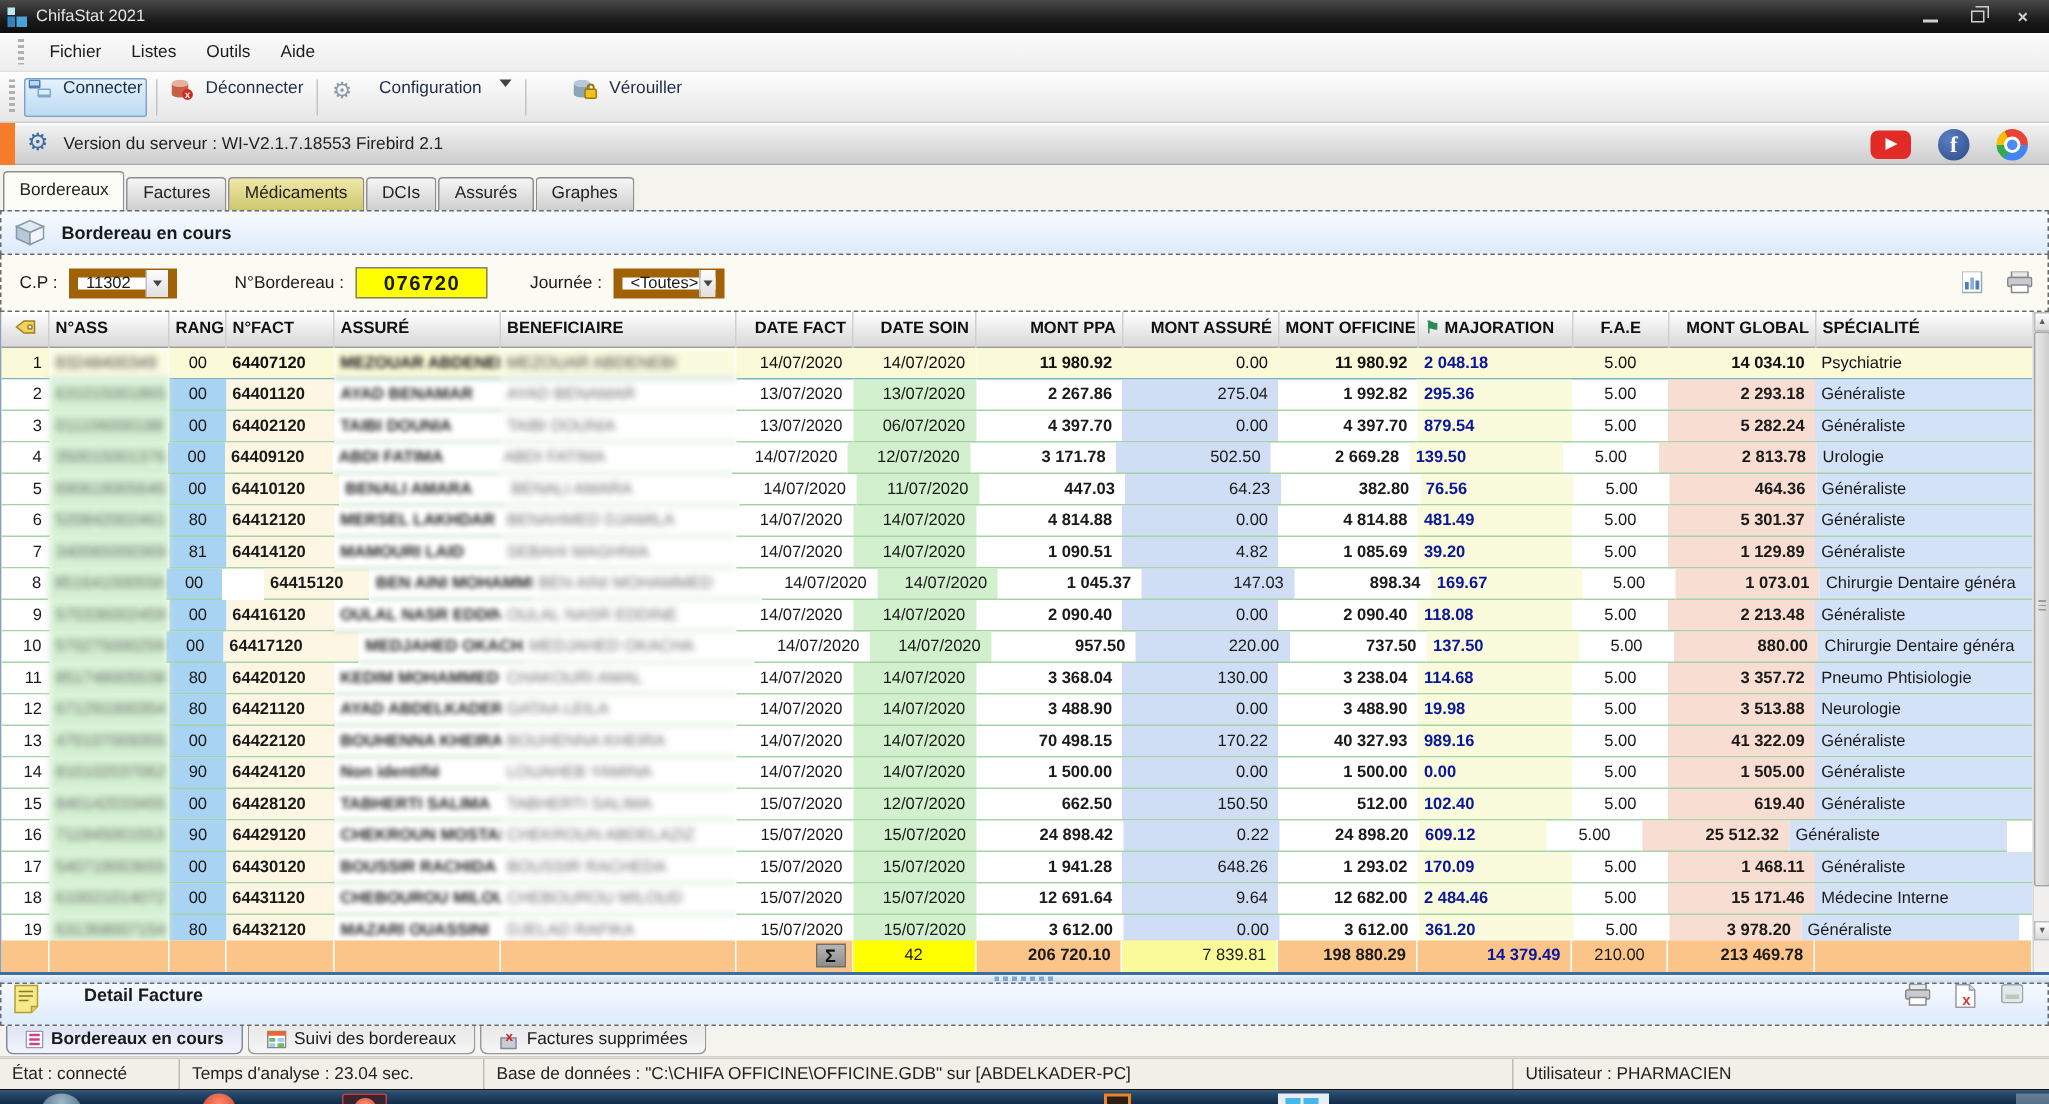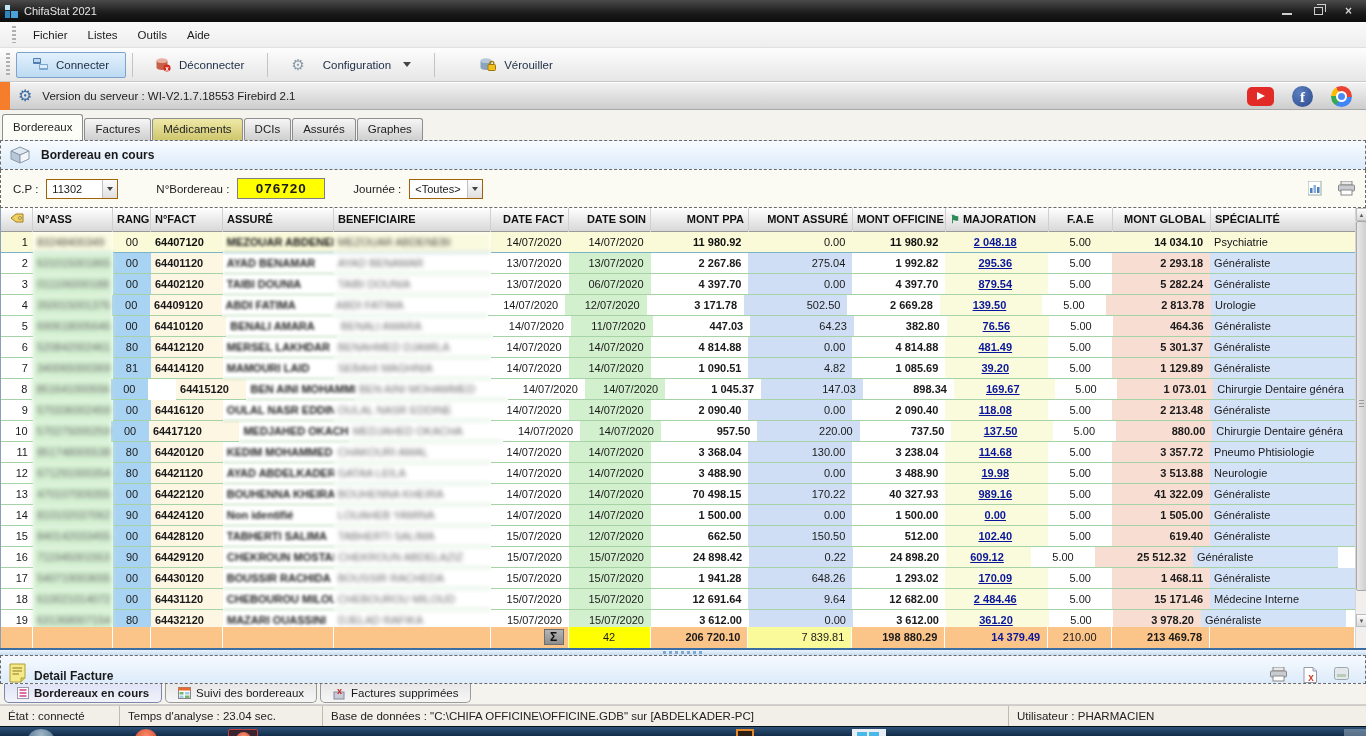--- a/index.html
+++ b/index.html
@@ -27,21 +27,21 @@
   .menubar { position:absolute; top:22px; left:0; right:0; height:26px; background:linear-gradient(#fafafa,#eeeeee);
     display:flex; align-items:center; padding-left:12px; gap:2px; border-bottom:1px solid #e0e0e0;}
   .grip { width:4px; height:70%; margin-right:6px;
     background:repeating-linear-gradient(#b0b0b0 0 2px, transparent 2px 4px); }
   .menuitem { padding:3px 9px; font-size:11.5px; }
 
   
   .toolbar { position:absolute; top:48px; left:0; right:0; height:34px;
     background:linear-gradient(#fdfdfd,#e6e6e6); border-bottom:1px solid #c9c9c9;
     display:flex; align-items:center; padding-left:6px; }
-  .tbtn { display:flex; align-items:center; gap:8px; height:26px; padding:0 16px; border:1px solid transparent;
+  .tbtn { display:flex; gap:8px; height:26px; padding:0 2px; border:1px solid transparent;
     border-radius:2px; font-size:11.5px; color:#1c2c44; }
   .tbtn.active { background:linear-gradient(#e3f1fc,#bcdaf2); border-color:#7da2ce; }
   .tsep { width:1px; height:24px; background:#c4c4c4; margin:0 6px; }
   .lockbtn { margin-left:22px; }
   .caret-down { width:0; height:0; border-left:4px solid transparent; border-right:4px solid transparent; border-top:5px solid #444; margin-left:4px;}
   .icon-svg { display:inline-block; vertical-align:middle; }
 
   
   .versionbar { position:absolute; top:82px; left:0; right:0; height:28px;
     background:linear-gradient(#f2f2f2,#cdcdcd); border-top:1px solid #fff; border-bottom:1px solid #a8a8a8;
@@ -67,21 +67,21 @@
 
   
   .panelheader { position:absolute; top:140px; left:0; right:0; height:30px;
     background:linear-gradient(#f8fbff,#dcebfa); border:1px dashed #6a6a6a; display:flex; align-items:center; padding-left:8px; gap:10px; }
   .panelheader .ptitle { font-weight:bold; font-size:12px; }
 
   
   .filterrow { position:absolute; top:170px; left:0; right:0; height:38px; background:#fbfaf3;
     border:1px dashed #6a6a6a; border-top:none; display:flex; align-items:center; padding-left:12px; }
   .flabel { font-size:11.5px; margin-right:8px; }
-  .combo { height:20px; background:#fff; border:1px solid #a16207; display:flex; align-items:center; position:relative; padding-left:5px; font-size:11px; }
+  .combo { height:20px; background:#fff; border:6px solid #a16207; display:flex; align-items:center; position:relative; padding-left:5px; font-size:11px; }
   .combo .cbtn { margin-left:auto; width:15px; height:18px; background:linear-gradient(#fdfdfd,#dfdfdf); border-left:1px solid #c0c0c0; display:flex; align-items:center; justify-content:center; }
   .combo .cbtn i { width:0;height:0;border-left:3.5px solid transparent;border-right:3.5px solid transparent;border-top:4px solid #444; }
   .combo.cp { width:72px; margin-right:38px; }
   .combo.journee { width:74px; }
   .ybox { width:88px; height:21px; background:#ffff00; border:1px solid #808080; font-weight:bold; font-size:13.5px;
     text-align:center; line-height:20px; letter-spacing:1px; margin-right:28px; }
   .fr-icons { margin-left:auto; display:flex; gap:14px; padding-right:10px; }
 
   
   .tablewrap { position:absolute; top:208px; left:0; right:0; height:440px; background:#fff; border-left:1px solid #8aa0b8; }
@@ -94,21 +94,21 @@
   .col-num { text-align:right; padding-right:5px; background:#fff; }
   .col-nass { background:#cbeec8; }
   .col-rang { background:#a9d3f2; text-align:center; }
   .col-nfact { background:#fdf6e3; font-weight:bold; }
   .col-assure { font-weight:bold; }
   .col-datefact { text-align:right; padding-right:7px; }
   .col-datesoin { background:#d2f0cd; text-align:right; padding-right:7px; }
   .col-ppa { font-weight:bold; text-align:right; padding-right:7px; }
   .col-massure { background:#cfdef5; text-align:right; padding-right:7px; }
   .col-officine { font-weight:bold; text-align:right; padding-right:7px; }
-  .col-major { background:#fafadc; font-weight:bold; color:#0a1699; text-align:center; padding-right:7px;text-decoration:underline; }
+  .col-major { background:#fafadc; font-weight:bold; color:#0a1699; text-align:left; padding-right:7px; }
   .col-fae { text-align:center; }
   .col-global { background:#f8ddd2; font-weight:bold; text-align:right; padding-right:7px; }
   .col-spec { background:#d4e2f8; }
   .tr.current .td { background:#faf9d8; border-bottom:1px solid #7ab2c8; color:#111; }
   .tr.current .col-major { color:#0a1699; }
   .anon2 { filter:blur(2.1px); opacity:.8; color:#444; }
   .anon1 { filter:blur(1.7px); color:#222; }
 
   
   .sumrow { position:absolute; left:0; right:11px; top:419px; height:21px; display:flex; background:#fbc489; }
@@ -133,21 +133,21 @@
   .vthumb:after { content:""; position:absolute; left:2px; top:178px; width:5px; height:7px;
     background:repeating-linear-gradient(#9a9a9a 0 1px, transparent 1px 3px); }
 
   
   .splitter { position:absolute; top:648px; left:0; right:0; height:7px; background:linear-gradient(#eef4fb,#c8dcf0); border-top:2px solid #3c6ea5; }
   .splitter .dots { width:40px; height:3px; margin:1px auto 0;
     background:repeating-linear-gradient(90deg,#7fa8cf 0 3px, transparent 3px 6px); }
 
   
   .detail { position:absolute; top:655px; left:0; right:0; height:29px;
-    background:linear-gradient(#f6faff,#ddebfa); border:1px dashed #6a6a6a; display:flex; align-items:flex-end; padding:0 8px; gap:6px; }
+    background:linear-gradient(#f6faff,#ddebfa); border:1px dashed #6a6a6a; display:flex; align-items:flex-start; padding:0 8px; gap:28px; }
   .detail .dtitle { font-weight:bold; font-size:12px; }
   .detail .dicons { margin-left:auto; display:flex; gap:16px; padding-right:8px; }
 
   
   .bottomtabs { position:absolute; top:684px; left:0; right:0; height:21px; background:#f4f3ee; display:flex; align-items:flex-start; padding-left:4px; border-bottom:1px solid #d0d0d0;}
   .btab { height:19px; line-height:17px; display:flex; align-items:center; gap:5px; padding:0 12px; border:1px solid #9a9a9a; border-top:none;
     border-radius:0 0 5px 5px; background:linear-gradient(#e8e8e8,#f6f6f6); margin-right:3px; font-size:11.5px; }
   .btab.active { background:linear-gradient(#dfe3f5,#f2f3fb); font-weight:bold; border-color:#7f87a8; }
 
   

